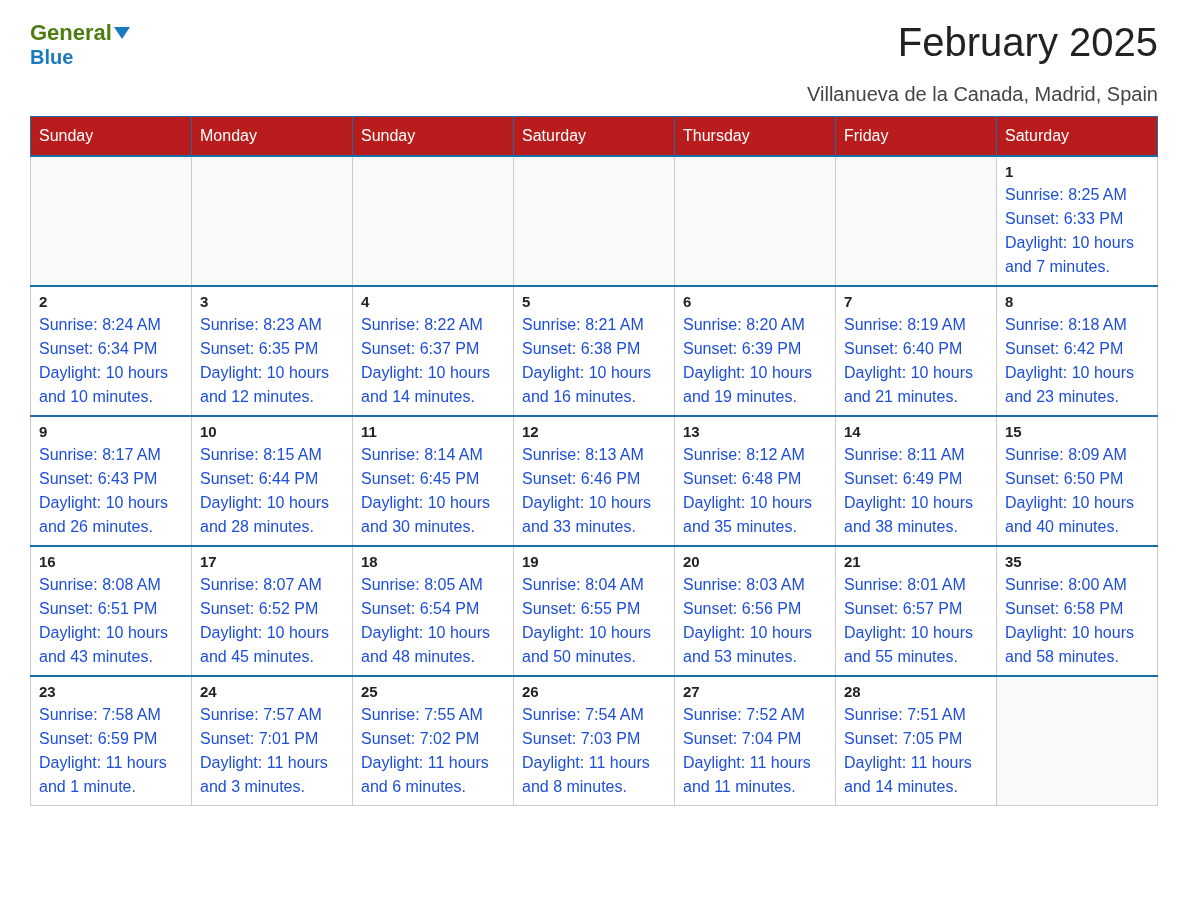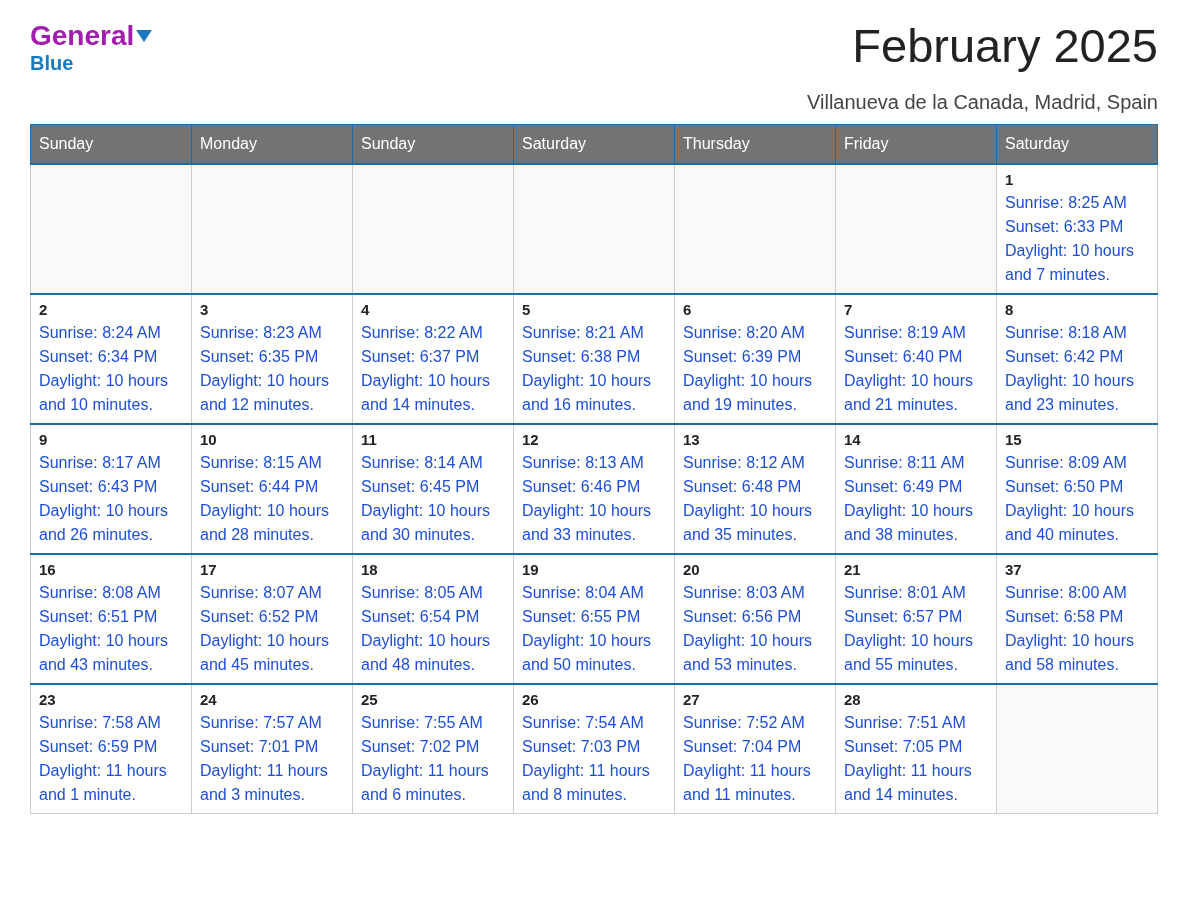--- a/index.html
+++ b/index.html
@@ -16,23 +16,23 @@
       justify-content: space-between;
       align-items: flex-start;
       margin-bottom: 10px;
     }
     .logo {
       display: flex;
       flex-direction: column;
       align-items: flex-start;
     }
     .logo-general {
-      font-size: 28px;
+      font-size: 22px;
       font-weight: bold;
-      color: #a21caf;
+      color: #4d7c0f;
     }
     .logo-blue {
       font-size: 20px;
       font-weight: bold;
       color: #1a7abf;
     }
     .logo-triangle {
       display: inline-block;
       width: 0;
       height: 0;
@@ -43,37 +43,37 @@
       vertical-align: middle;
     }
     .logo-line {
       display: flex;
       align-items: center;
     }
     .title-block {
       text-align: right;
     }
     .month-title {
-      font-size: 47px;
+      font-size: 40px;
       font-weight: normal;
       color: #222;
       line-height: 1.1;
     }
     .location-title {
       font-size: 20px;
       color: #444;
       margin-top: 19px;
     }
     table {
       width: 100%;
       border-collapse: collapse;
       table-layout: fixed;
     }
     thead tr th {
-      background-color: #737373;
+      background-color: #b91c1c;
       color: #fff;
       padding: 10px 8px;
       font-size: 16px;
       font-weight: normal;
       text-align: left;
       border: 1px solid #1a6ea8;
     }
     tbody tr td {
       vertical-align: top;
       padding: 6px 8px;
@@ -238,21 +238,21 @@
         </td>
         <td>
           <span class="day-num">20</span>
           <div class="day-info">Sunrise: 8:03 AM<br>Sunset: 6:56 PM<br>Daylight: 10 hours and 53 minutes.</div>
         </td>
         <td>
           <span class="day-num">21</span>
           <div class="day-info">Sunrise: 8:01 AM<br>Sunset: 6:57 PM<br>Daylight: 10 hours and 55 minutes.</div>
         </td>
         <td>
-          <span class="day-num">37</span>
+          <span class="day-num">35</span>
           <div class="day-info">Sunrise: 8:00 AM<br>Sunset: 6:58 PM<br>Daylight: 10 hours and 58 minutes.</div>
         </td>
       </tr>
       <tr>
         <td>
           <span class="day-num">23</span>
           <div class="day-info">Sunrise: 7:58 AM<br>Sunset: 6:59 PM<br>Daylight: 11 hours and 1 minute.</div>
         </td>
         <td>
           <span class="day-num">24</span>

